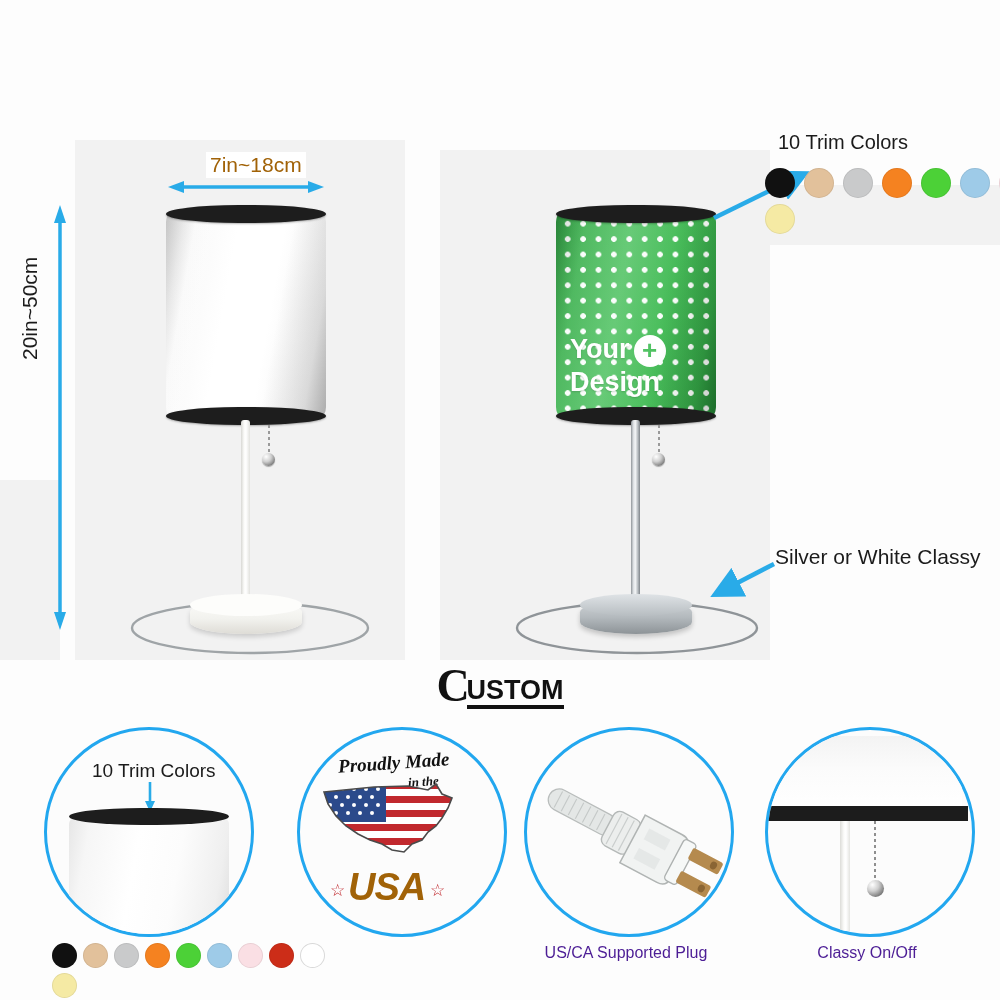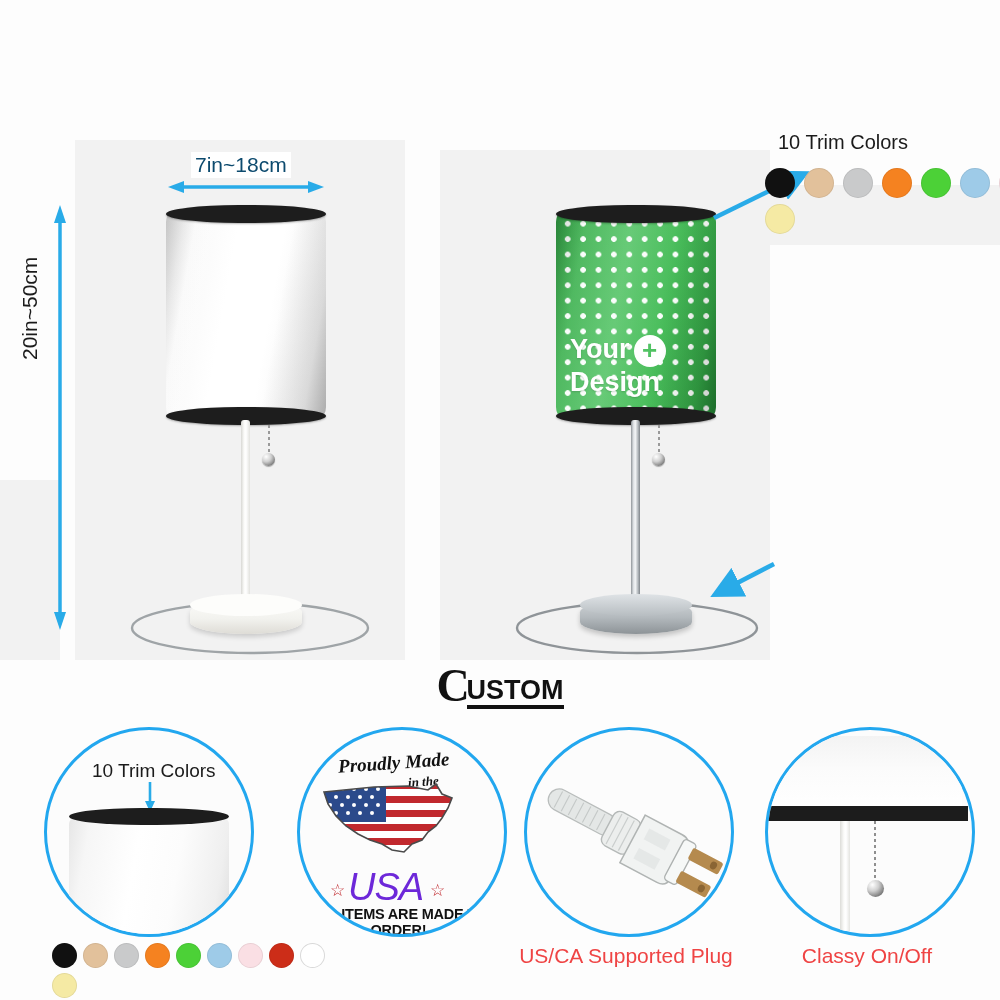--- a/index.html
+++ b/index.html
@@ -28,22 +28,22 @@
     text-shadow:0 0 6px rgba(255,255,255,.45);
     white-space:nowrap;
     line-height:1;
   }
 
   
   .patch{position:absolute;background:#f2f2f2;}
 
   
   .dim-h-label{
-    position:absolute;left:191px;top:152px;
-    font-size:21px;color:#0c4a6e;white-space:nowrap;background:#fff;padding:1px 4px;
+    position:absolute;left:206px;top:152px;
+    font-size:21px;color:#a16207;white-space:nowrap;background:#fff;padding:1px 4px;
   }
   .dim-h-arrow{position:absolute;left:168px;top:180px;width:156px;height:14px;}
   .dim-v-label{
     position:absolute;left:18px;top:360px;
     font-size:21px;color:#1b1b1b;white-space:nowrap;
     transform:rotate(-90deg);transform-origin:left top;
   }
   .dim-v-arrow{position:absolute;left:52px;top:205px;width:16px;height:425px;}
 
   
@@ -142,21 +142,21 @@
 
   
   .feat{position:absolute;}
   .circle{
     position:absolute;border-radius:50%;
     border:3px solid #22a7ef;
     background:#fcfcfc;
     overflow:hidden;
   }
   .feat-caption{
-    position:absolute;font-size:21px;color:#ef4444;white-space:nowrap;text-align:center;
+    position:absolute;font-size:16px;color:#4c1d95;white-space:nowrap;text-align:center;
   }
 
   
   .f1-shade{
     position:absolute;left:22px;top:88px;width:160px;height:130px;
     background:linear-gradient(100deg,#e6e6e6 0%,#f6f6f6 12%,#ffffff 40%,#fcfcfc 64%,#efefef 88%,#dcdcdc 100%);
     border-radius:6px 6px 0 0;
   }
   .f1-trim{
     position:absolute;left:22px;top:78px;width:160px;height:17px;
@@ -172,21 +172,21 @@
     font-size:19px;color:#111;transform:rotate(-4deg);
   }
   .usa-inthe{
     position:absolute;left:108px;top:44px;
     font-family:"Liberation Serif", serif;font-style:italic;font-weight:bold;
     font-size:13px;color:#111;transform:rotate(-4deg);
   }
   .usa-map{position:absolute;left:16px;top:44px;width:150px;height:90px;}
   .usa-word{
     position:absolute;left:48px;top:136px;
-    font-size:38px;font-weight:normal;font-style:italic;color:#6d28d9;letter-spacing:-1px;
+    font-size:38px;font-weight:bold;font-style:italic;color:#a16207;letter-spacing:-1px;
   }
   .usa-star{position:absolute;color:#c1292e;font-size:17px;}
   .usa-sub{
     position:absolute;left:6px;top:176px;width:185px;text-align:center;
     font-size:14.5px;font-weight:bold;color:#111;letter-spacing:-.2px;
   }
 
   
   .plug-svg{position:absolute;left:8px;top:22px;}
 
@@ -295,20 +295,21 @@
     <div class="swatch" style="background:#f58220;"></div>
     <div class="swatch" style="background:#4cd137;"></div>
     <div class="swatch" style="background:#9ecbe8;"></div>
     <div class="swatch" style="background:#fadfe4;"></div>
 
   </div>
   <div class="swatch-row" style="left:765px;top:204px;">
     <div class="swatch" style="background:#f5eaa4;"></div>
   </div>
 
+  <div class="anno-label" style="left:775px;top:545px;">Silver or White Classy</div>
   <svg style="position:absolute;left:700px;top:558px;" width="80" height="46">
     <defs>
       <marker id="ah2" markerWidth="7" markerHeight="7" refX="5.6" refY="3.5" orient="auto">
         <polygon points="0,0 7,3.5 0,7" fill="#29abe8"></polygon>
       </marker>
     </defs>
     <line x1="74" y1="6" x2="16" y2="36" stroke="#29abe8" stroke-width="4.6" marker-end="url(#ah2)"></line>
   </svg>
 
   <div class="logo">
@@ -395,21 +396,20 @@
         </g>
         <path d="M8,18 L58,13 L92,12 L112,16 L120,10 L126,20 L136,24 L132,34
                  L126,44 L120,52 L112,58 L106,66 L96,70 L88,78 L76,76 L66,70
                  L54,66 L42,60 L30,52 L20,42 L12,30 Z" fill="none" stroke="#4a4a4a" stroke-width="1.6"></path>
       </svg>
 
       <div class="usa-star" style="left:30px;top:150px;">☆</div>
       <div class="usa-word">USA</div>
       <div class="usa-star" style="left:130px;top:150px;">☆</div>
 
-      <div class="usa-sub">ALL ITEMS ARE MADE TO ORDER!</div>
     </div>
   </div>
 
   <div class="feat">
     <div class="circle" style="left:524px;top:727px;width:204px;height:204px;">
       <svg class="plug-svg" width="188" height="170" viewBox="0 0 188 170">
         <g transform="rotate(28 94 85)">
           <rect x="4" y="74" width="74" height="22" rx="11" fill="#e4e7e6" stroke="#b9bdbc" stroke-width="1.2"></rect>
           <g stroke="#c4c8c7" stroke-width="1.1">
             <line x1="14" y1="76" x2="14" y2="94"></line>

